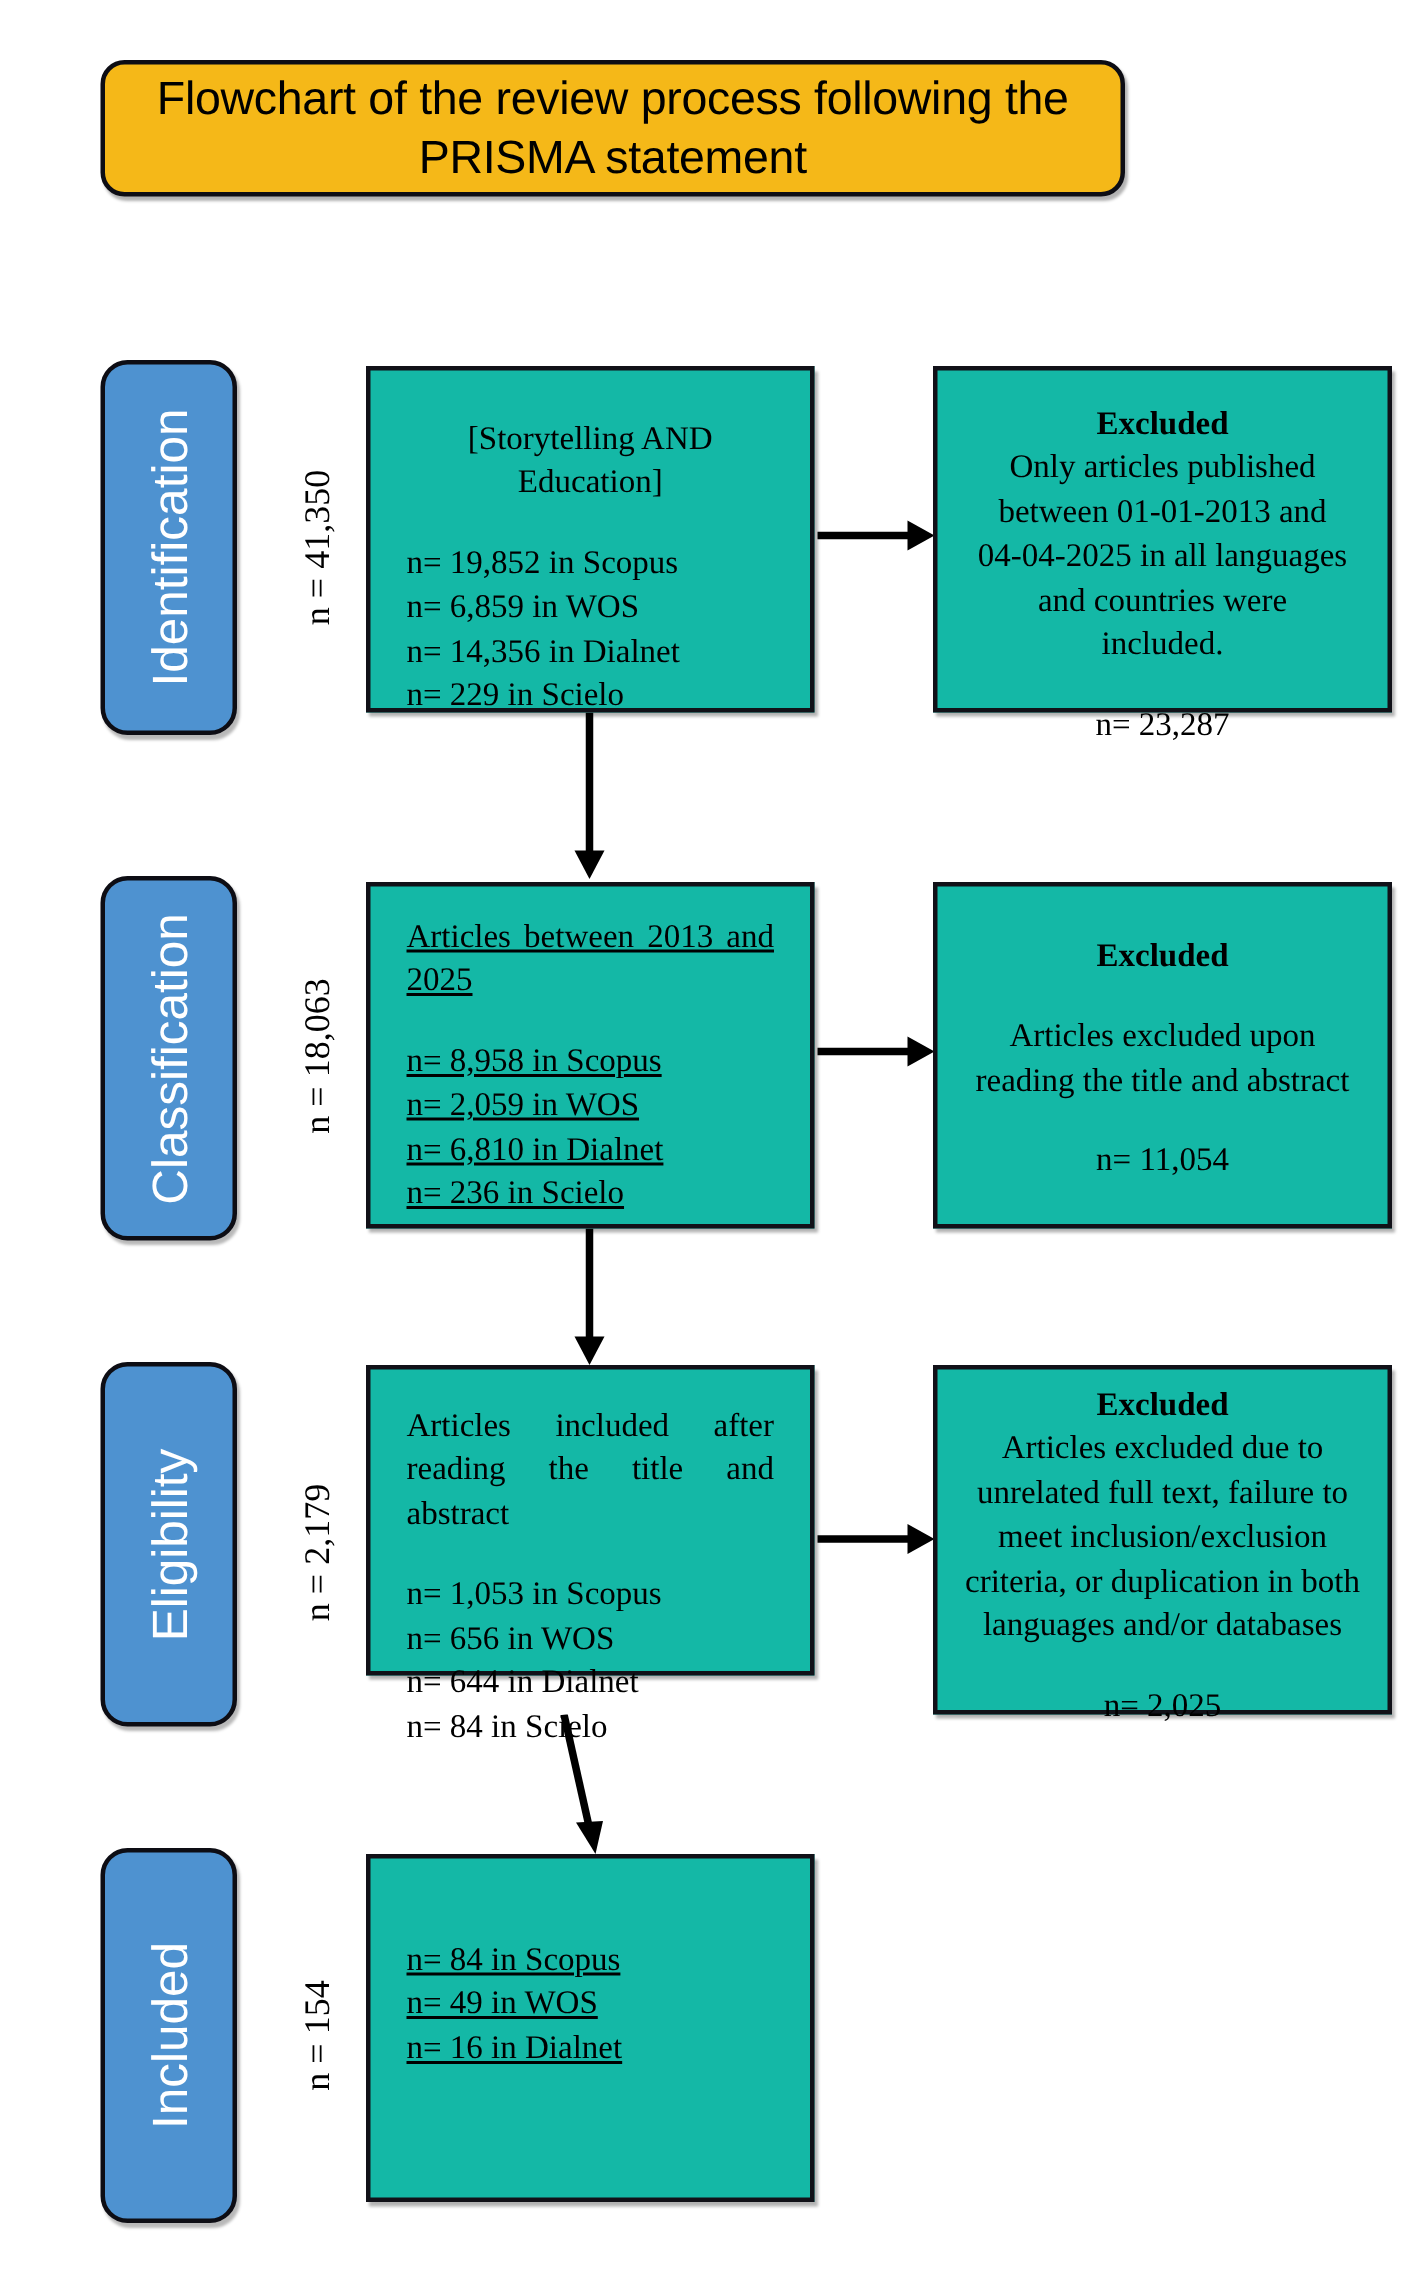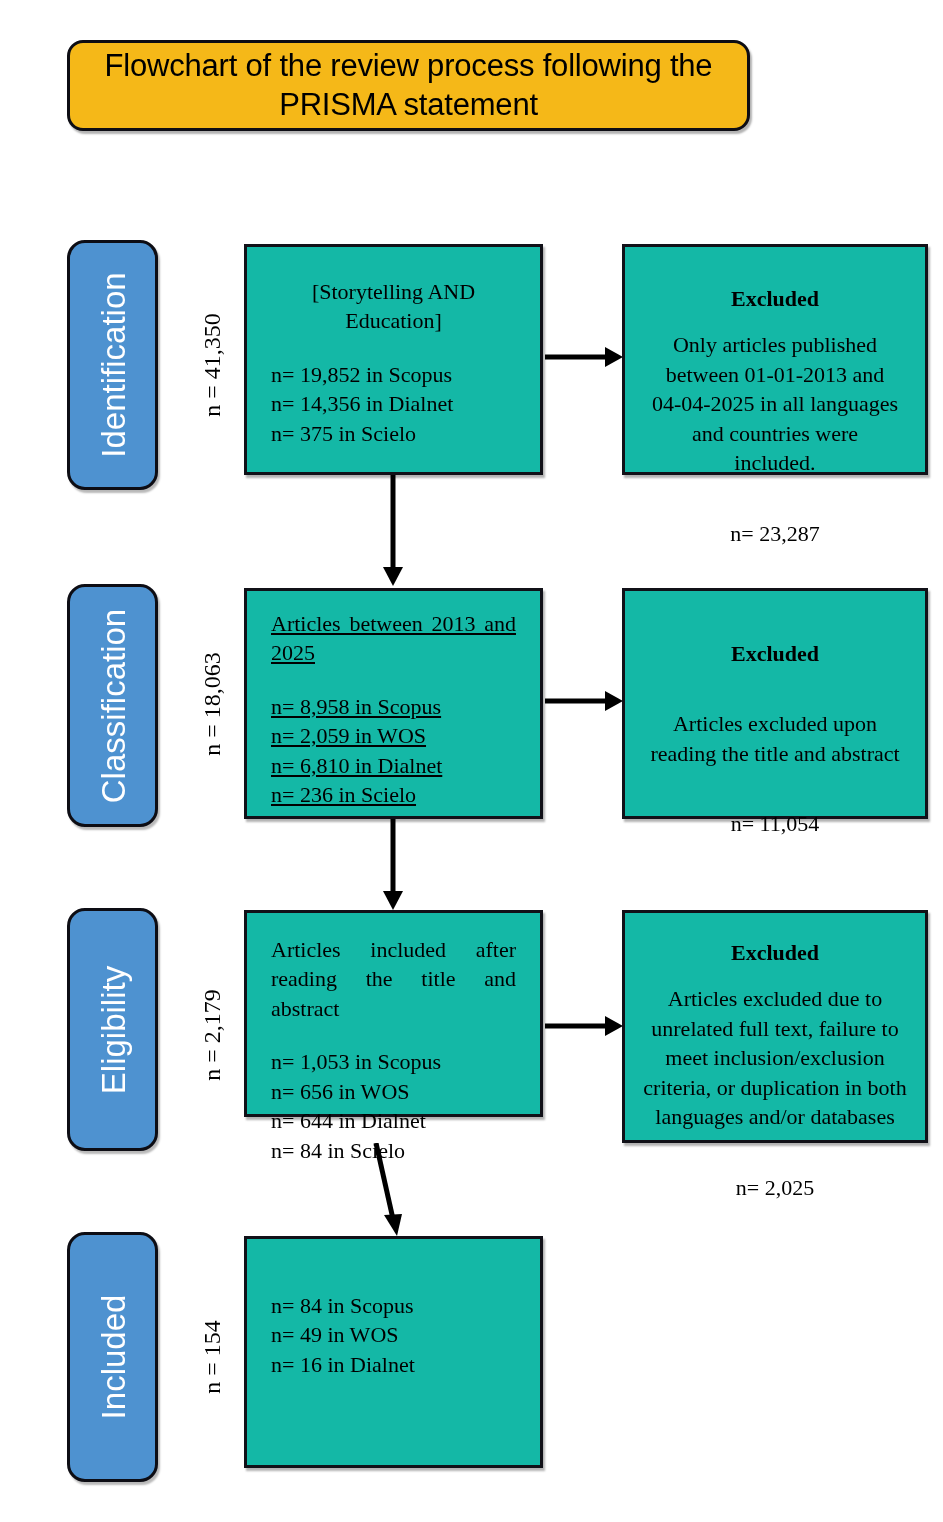--- a/index.html
+++ b/index.html
@@ -103,21 +103,21 @@
     box-sizing: border-box;
   }
 
   .box-line {
     font-family: "Liberation Serif", serif;
     font-size: 22px;
     line-height: 1.34;
     color: #000000;
     margin: 0;
   }
-  .box-line.centered  { text-align: center; margin-top: 17px; }
+  .box-line.centered  { text-align: center; }
   .box-line.justified { text-align: justify; text-align-last: left; }
   .box-line.bold      { font-weight: bold; }
   .box-line.lead      { text-align: center; }
   .spacer-md { height: 24px; }
 
   
   .arrow {
     position: absolute;
   }
   .arrow svg { display: block; }
@@ -135,22 +135,23 @@
 
 <div class="stage-total" style="left:212px; top:365px;">
   <span class="total-label">n = 41,350</span>
 </div>
 
 <div class="flow-box" style="left:244px; top:244px; width:299px; height:231px;">
   <div class="box-inner" style="top:30px;">
     <p class="box-line lead">[Storytelling AND Education]</p>
     <div class="spacer-md"></div>
     <p class="box-line">n= 19,852 in Scopus</p>
+    <p class="box-line">n= 6,859 in WOS</p>
     <p class="box-line">n= 14,356 in Dialnet</p>
-    <p class="box-line">n= 375 in Scielo</p>
+    <p class="box-line">n= 229 in Scielo</p>
   </div>
 </div>
 
 <div class="arrow" style="left:543px; top:341px;">
   <svg width="82" height="32" viewBox="0 0 82 32">
     <line x1="2" y1="16" x2="64" y2="16" stroke="#000" stroke-width="5"></line>
     <polygon points="62,6 80,16 62,26" fill="#000"></polygon>
   </svg>
 </div>
 
@@ -257,18 +258,18 @@
 
 <div class="stage-pill" style="top:1232px; height:250px;">
   <span class="pill-label">Included</span>
 </div>
 
 <div class="stage-total" style="left:212px; top:1357px;">
   <span class="total-label">n = 154</span>
 </div>
 
 <div class="flow-box" style="left:244px; top:1236px; width:299px; height:232px;">
-  <div class="box-inner" style="top:52px; padding:0 24px;">
+  <div class="box-inner" style="top:52px; padding:0 24px;text-decoration:underline;">
     <p class="box-line">n= 84 in Scopus</p>
     <p class="box-line">n= 49 in WOS</p>
     <p class="box-line">n= 16 in Dialnet</p>
   </div>
 </div>
 
 </body></html>

